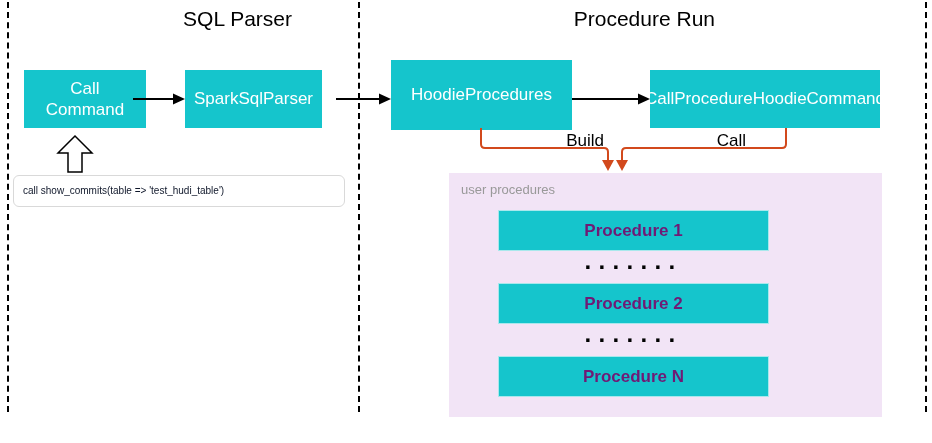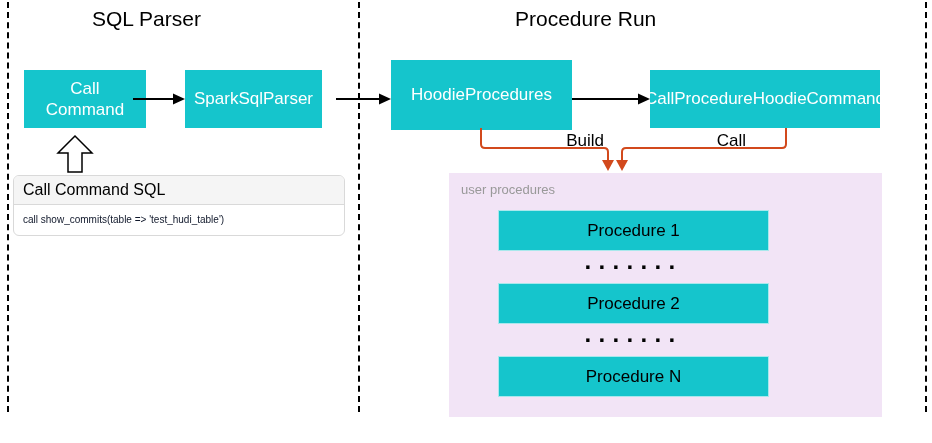--- a/index.html
+++ b/index.html
@@ -19,21 +19,21 @@
     position: absolute;
     top: 2px;
     height: 410px;
     width: 0;
     border-left: 2px dashed #000000;
   }
   .section-title {
     position: absolute;
     top: 7px;
     width: 200px;
-    text-align: left;
+    text-align: right;
     font-size: 21px;
     color: #000000;
     white-space: nowrap;
   }
   .node {
     position: absolute;
     background: #15c5cc;
     color: #ffffff;
     display: flex;
     align-items: center;
@@ -73,25 +73,26 @@
     color: #999999;
   }
   .proc-box {
     position: absolute;
     left: 49px;
     width: 271px;
     height: 41px;
     background: #15c5cc;
     border: 1px solid #a9e8ec;
     box-sizing: border-box;
-    color: #000000;
+    color: #701a75;
     display: flex;
     align-items: center;
     justify-content: center;
     font-size: 17px;
+    font-weight: bold;
   }
   .dots-row {
     position: absolute;
     left: 49px;
     width: 271px;
     height: 24px;
     text-align: center;
     font-size: 24px;
     font-weight: 900;
     letter-spacing: 6px;
@@ -173,21 +174,20 @@
     </div>
 
     <div class="dots-row" style="top:155px">·······</div>
 
     <div class="proc-box" style="top:183px">
       <span>Procedure N</span>
     </div>
   </div>
 
   <div class="sql-panel">
-    <div class="sql-header">Call Command SQL</div>
     <div class="sql-row">call show_commits(table =&gt; 'test_hudi_table')</div>
   </div>
 
   <svg class="svg-overlay" width="932" height="443" viewBox="0 0 932 443">
 
     <line x1="133" y1="99" x2="174" y2="99" stroke="#000000" stroke-width="2"></line>
     <polygon points="185,99 173,93.5 173,104.5" fill="#000000"></polygon>
 
     <line x1="336" y1="99" x2="380" y2="99" stroke="#000000" stroke-width="2"></line>
     <polygon points="391,99 379,93.5 379,104.5" fill="#000000"></polygon>

